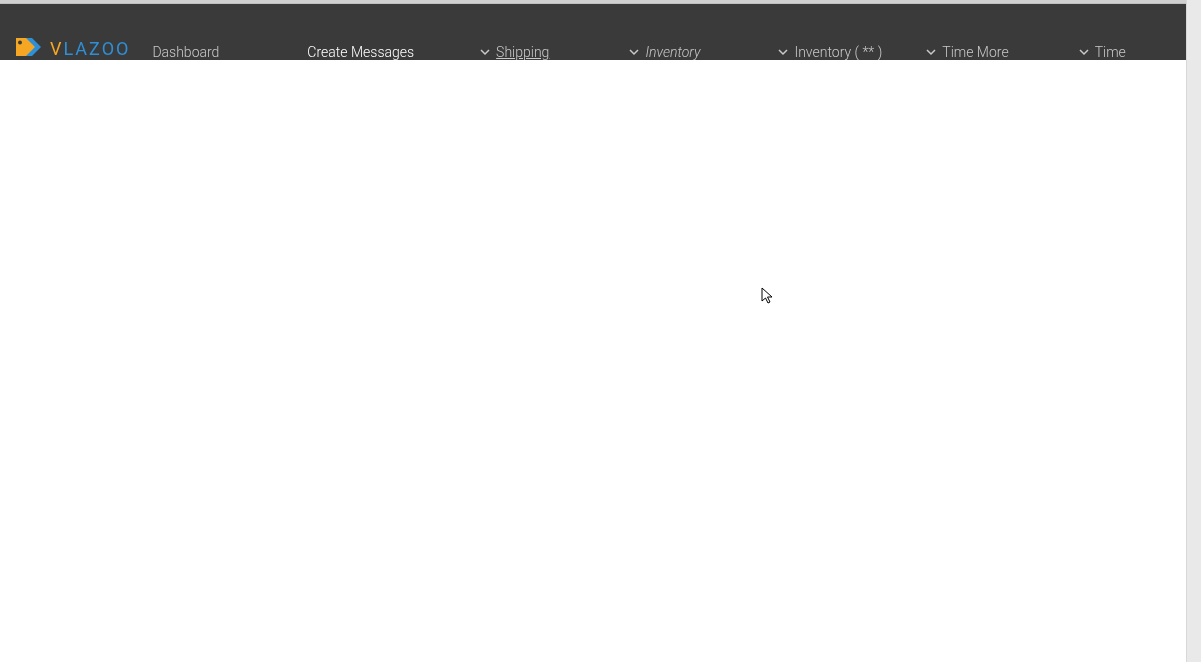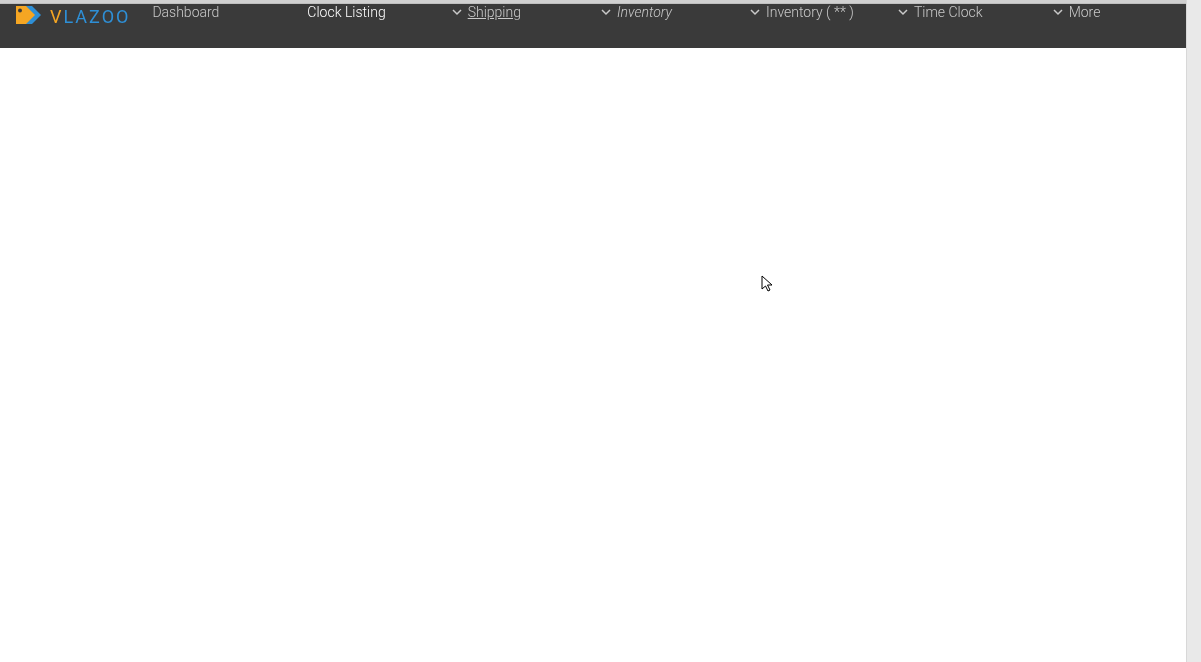--- a/index.html
+++ b/index.html
@@ -14,24 +14,24 @@
       background: #ffffff;
       overflow: hidden;
       position: relative;
     }
     .top-gap {
       height: 4px;
       background: #d0d0d0;
       border-bottom: 1px solid #bfbfbf;
     }
     .navbar {
-      height: 44px;
+      height: 56px;
       background: #3a3a3a;
       display: flex;
-      align-items: flex-start;
+      align-items: flex-end;
       padding-left: 14px;
       padding-right: 20px;
     }
     .logo-group {
       display: flex;
       align-items: center;
       gap: 8px;
       margin-right: 22px;
     }
     .logo-icon svg {
@@ -123,21 +123,21 @@
     </span>
   </div>
 
   <div class="nav-items">
 
     <div class="nav-item">
       <span>Dashboard</span>
     </div>
 
     <div class="nav-item active">
-      <span>Clock Listing</span>
+      <span>Create Messages</span>
     </div>
 
     <div class="nav-item">
       <span class="chevron">
         <svg width="10" height="10" viewBox="0 0 10 10">
             <path d="M1 3 L5 7 L9 3" stroke="#c9c9c9" stroke-width="1.5" fill="none"></path>
           </svg>
       </span>
       <span>Shipping</span>
     </div>
@@ -159,30 +159,30 @@
       </span>
       <span>Inventory ( ** )</span>
     </div>
 
     <div class="nav-item">
       <span class="chevron">
         <svg width="10" height="10" viewBox="0 0 10 10">
             <path d="M1 3 L5 7 L9 3" stroke="#c9c9c9" stroke-width="1.5" fill="none"></path>
           </svg>
       </span>
-      <span>Time Clock</span>
+      <span>Time More</span>
     </div>
 
     <div class="nav-item">
       <span class="chevron">
         <svg width="10" height="10" viewBox="0 0 10 10">
             <path d="M1 3 L5 7 L9 3" stroke="#c9c9c9" stroke-width="1.5" fill="none"></path>
           </svg>
       </span>
-      <span>More</span>
+      <span>Time</span>
     </div>
 
   </div>
 </div>
 
 <div class="content">
   <div class="cursor">
     <svg width="14" height="18" viewBox="0 0 14 18">
       <path d="M1 1 L1 14 L4.5 11 L7 16 L9 15 L6.5 10 L11 10 Z" fill="#ffffff" stroke="#000000" stroke-width="1"></path>
     </svg>

